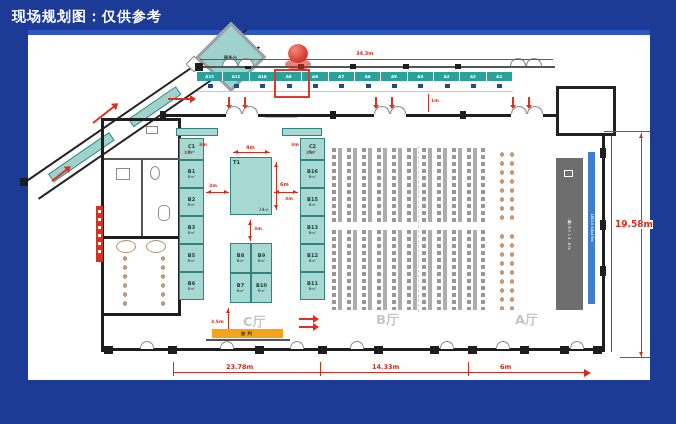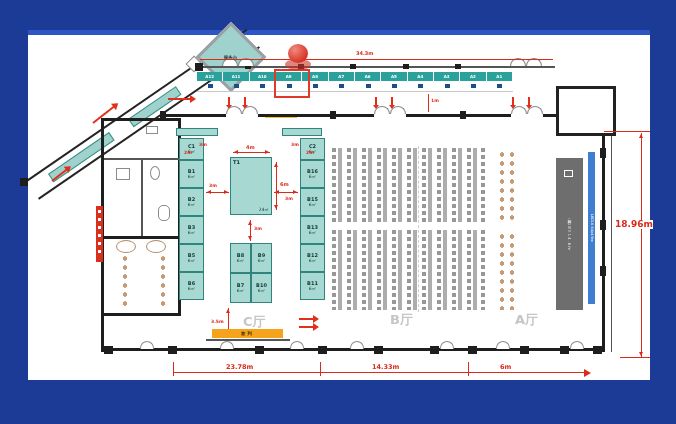--- a/index.html
+++ b/index.html
@@ -71,20 +71,21 @@
   .dash{border-left:1px dashed #cfcfcf;width:0;}
   .redbox{border:2px solid #e0392b;background:transparent;}
   .t1{position:absolute;left:230px;top:157px;width:42px;height:58px;background:#a8d8d2;border:1px solid #2f857e;box-sizing:border-box;}
   .t1 .bid{position:absolute;left:2px;top:2px;}
   .t1 .bsz{position:absolute;right:2px;bottom:2px;}
 </style>
 </head>
 <body>
 
 <div class="stage">
+  <div class="title">现场规划图：仅供参考</div>
 
   <div class="plan">
     <i class="topstrip"></i>
     <i class="white"></i>
 
     <i class="diagline" style="left:22px;top:183px;width:272px;"></i>
     <i class="diagline" style="left:38px;top:198px;width:268px;"></i>
     <i class="diagstrip" style="left:48px;top:174px;width:74px;"></i>
     <i class="diagstrip" style="left:128px;top:119px;width:58px;"></i>
     <i class="w" style="left:20px;top:178px;width:8px;height:8px;"></i>
@@ -394,21 +395,21 @@
     <i class="vdim" style="left:250px;top:220px;height:21px;"></i>
     <span class="t" style="left:254px;top:227px;font-size:4.5px;">3m</span>
     <span class="t" style="left:199px;top:143px;font-size:4.5px;">3m</span>
     <span class="t" style="left:291px;top:143px;font-size:4.5px;">3m</span>
     <span class="t" style="left:184px;top:151px;font-size:4.5px;">2m</span>
     <span class="t" style="left:306px;top:151px;font-size:4.5px;">2m</span>
     <i class="vdim" style="left:228px;top:308px;height:28px;"></i>
     <span class="t" style="left:211px;top:320px;font-size:4.5px;">3.5m</span>
 
     <span class="gray-label" style="left:243px;top:313px;">C厅</span>
-    <span class="gray-label" style="left:390px;top:311px;">B厅</span>
+    <span class="gray-label" style="left:376px;top:311px;">B厅</span>
     <span class="gray-label" style="left:515px;top:311px;">A厅</span>
 
     <div class="orange">
       <span>签到</span>
     </div>
     <i class="wl" style="left:206px;top:339px;width:84px;height:2px;"></i>
 
     <i class="dash" style="left:418px;top:146px;height:166px;"></i>
 
     <div class="stagebox">
@@ -422,21 +423,21 @@
     <i class="w" style="left:602px;top:86px;width:3px;height:266px;"></i>
     <i class="wl" style="left:611px;top:86px;width:1px;height:266px;"></i>
     <i class="w" style="left:600px;top:148px;width:6px;height:10px;"></i>
     <i class="w" style="left:600px;top:220px;width:6px;height:10px;"></i>
     <i class="w" style="left:600px;top:266px;width:6px;height:10px;"></i>
     <i style="left:556px;top:86px;width:60px;height:50px;border:3px solid #222;box-sizing:border-box;background:#fff;position:absolute;"></i>
 
     <i class="dline" style="left:604px;top:131px;width:46px;height:1px;"></i>
     <i class="vdim" style="left:641px;top:133px;height:224px;"></i>
     <i class="dline" style="left:620px;top:357px;width:30px;height:1px;"></i>
-    <span class="t" style="left:615px;top:220px;font-size:9px;background:#fff;">18.96m</span>
+    <span class="t" style="left:615px;top:220px;font-size:9px;background:#fff;">19.58m</span>
 
     <i class="w" style="left:104px;top:348px;width:498px;height:3px;"></i>
     <i class="w" style="left:104px;top:346px;width:9px;height:8px;"></i>
     <i class="w" style="left:168px;top:346px;width:9px;height:8px;"></i>
     <i class="w" style="left:255px;top:346px;width:9px;height:8px;"></i>
     <i class="w" style="left:318px;top:346px;width:9px;height:8px;"></i>
     <i class="w" style="left:374px;top:346px;width:9px;height:8px;"></i>
     <i class="w" style="left:430px;top:346px;width:9px;height:8px;"></i>
     <i class="w" style="left:468px;top:346px;width:9px;height:8px;"></i>
     <i class="w" style="left:520px;top:346px;width:9px;height:8px;"></i>

